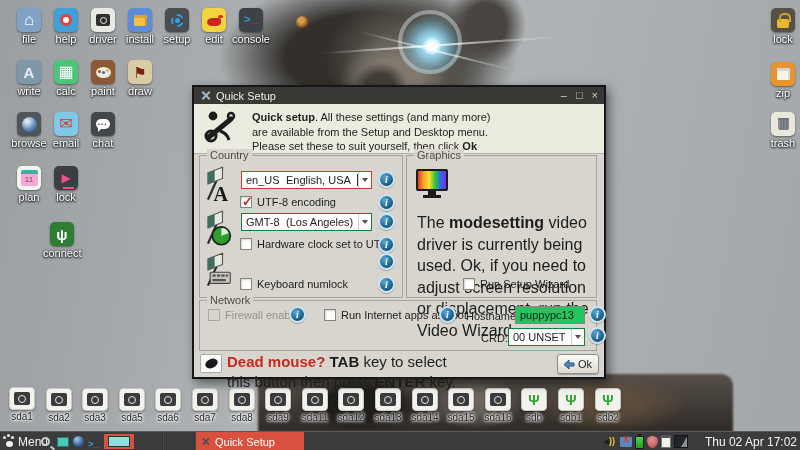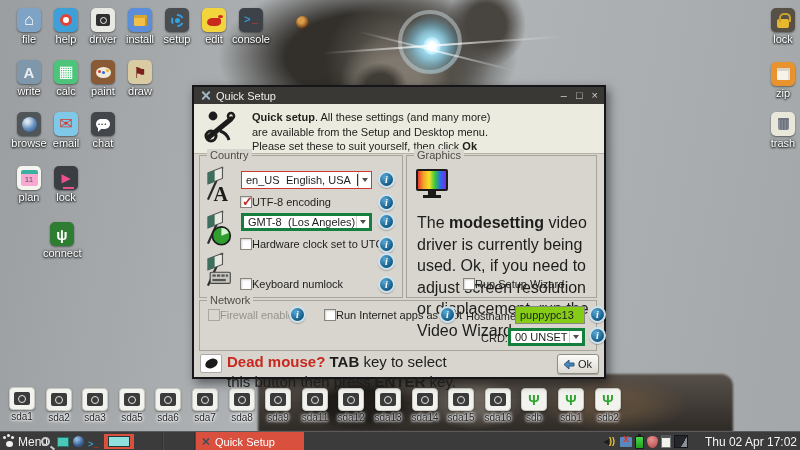--- a/index.html
+++ b/index.html
@@ -72,33 +72,33 @@
 .winbtns span{cursor:pointer}
 .xico{position:relative;width:11px;height:11px;flex:0 0 11px}
 .xico::before,.xico::after{content:"";position:absolute;left:5px;top:0;width:2px;height:11px;background:#9fb6c6;border-radius:1px}
 .xico::before{transform:rotate(45deg)}.xico::after{transform:rotate(-45deg)}
 .hdr{height:50px;background:#ecebdf;border-bottom:1px solid #b5b2a7;display:flex;gap:10px;padding:5px 8px 4px 10px}
 .hdr-text{font-size:11px;line-height:1.32;color:#1d1d1b;padding-top:1px}
 .frame{position:absolute;border:1px solid #a6a49b}
 .legend{position:absolute;top:-7px;left:7px;background:#d8d5ce;padding:0 3px;font-size:11px;color:#4e4c46}
 .info{width:17px;height:17px;border-radius:50%;background:radial-gradient(circle at 35% 30%,#57a8d6,#0f5580 75%);border:2px solid #cfe2ec;color:#fff;font:italic bold 10px "Liberation Serif",serif;display:flex;align-items:center;justify-content:center;cursor:pointer;box-shadow:0 1px 1px rgba(0,0,0,.25)}
 .abs{position:absolute}
-.combo{position:absolute;height:18px;background:#fff;border:3px solid #15803d;display:flex;align-items:center;font-size:11px;color:#1d1d1b;cursor:pointer}
+.combo{position:absolute;height:18px;background:#fff;border:1px solid #15803d;display:flex;align-items:center;font-size:11px;color:#1d1d1b;cursor:pointer}
 .combo .code{width:44px;padding-left:4px;white-space:nowrap}
 .combo .nm{flex:1;white-space:nowrap}
 .combo .arrow{width:13px;height:100%;border-left:1px solid #d2d2cb;display:flex;align-items:center;justify-content:center}
 .combo .arrow i{width:0;height:0;border-left:3px solid transparent;border-right:3px solid transparent;border-top:4px solid #4e4e48}
 .combo.focus{border:1px solid #cc3a30}
 .caret{width:1px;height:12px;background:#333;margin-left:1px}
-.cb{position:absolute;display:flex;align-items:center;font-size:11px;color:#1d1d1b;cursor:pointer;white-space:nowrap}
+.cb{position:absolute;display:flex;align-items:center;gap:5px;font-size:11px;color:#1d1d1b;cursor:pointer;white-space:nowrap}
 .cbox{width:12px;height:12px;background:#fff;border:1px solid #86867e;position:relative;box-shadow:inset 1px 1px 2px rgba(0,0,0,.18);flex:0 0 12px}
 .cbox.checked::after{content:"✓";position:absolute;left:1px;top:-3px;color:#c03028;font-weight:bold;font-size:13px}
 .cb.dis{color:#94948c}
 .cb.dis .cbox{background:#d8d5ce;border-color:#a8a8a0;box-shadow:none}
-.entry{position:absolute;height:18px;background:#84cc16;border:1px solid #86867e;font-size:11px;color:#1d1d1b;display:flex;align-items:center;padding-left:4px}
+.entry{position:absolute;height:18px;background:#22c55e;border:1px solid #86867e;font-size:11px;color:#1d1d1b;display:flex;align-items:center;padding-left:4px}
 .lbl{position:absolute;font-size:11px;color:#1d1d1b;white-space:nowrap}
 .gpara{position:absolute;font-size:16px;color:#1d1d1b;line-height:1.35}
 .okbtn{position:absolute;display:flex;align-items:center;gap:3px;height:20px;padding:0 6px 0 4px;background:linear-gradient(#fcfcfa,#dcd9d1);border:1px solid #8f8f88;border-radius:3px;font-size:11px;color:#1d1d1b;cursor:pointer;box-shadow:0 1px 1px rgba(0,0,0,.25)}
 .mouseico{position:absolute;width:22px;height:19px;background:#fff;border:1px solid #aaa;border-radius:2px;display:flex;align-items:center;justify-content:center}
 .mouseico span{width:13px;height:9px;background:#1a1a1a;border-radius:50%;transform:rotate(-25deg)}
 .footnote{position:absolute;font-size:15px;line-height:1.35;color:#1d1d1b}
 .red{color:#c8281e;font-weight:bold}
 b{font-weight:bold}
 
 #bar{position:absolute;left:0;top:431px;width:800px;height:19px;background:#3b3b3b;border-top:1px solid #5a5a5a;z-index:10}

